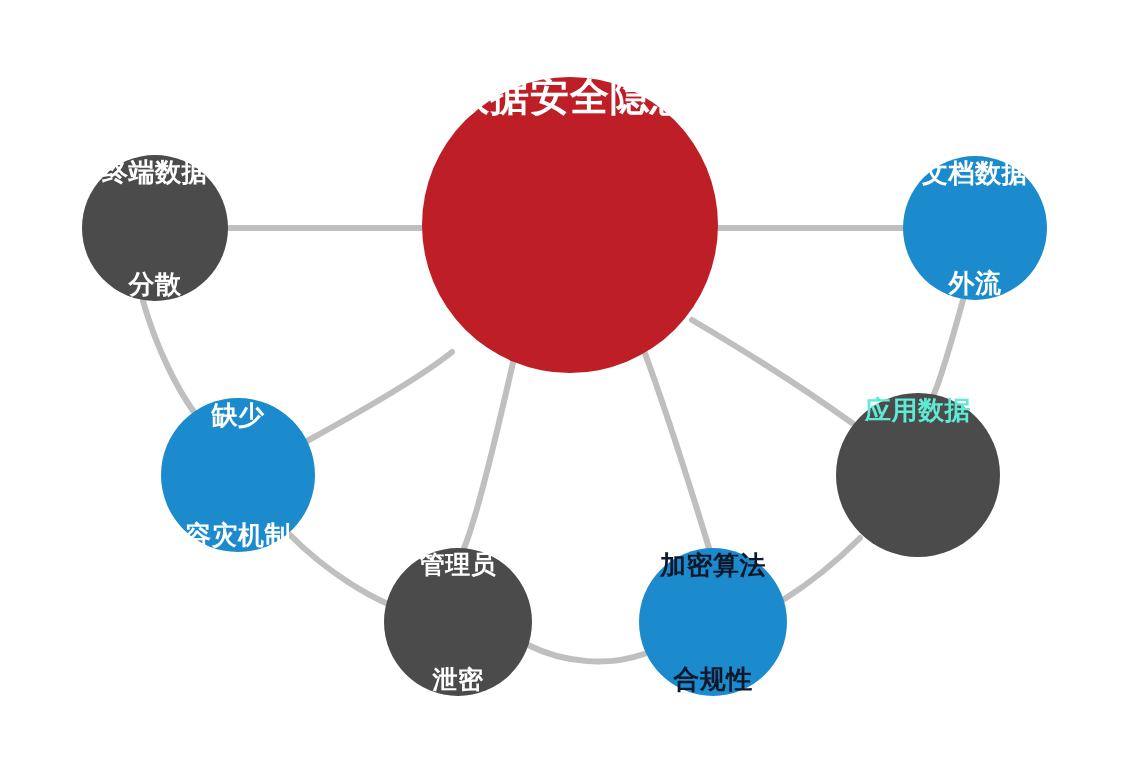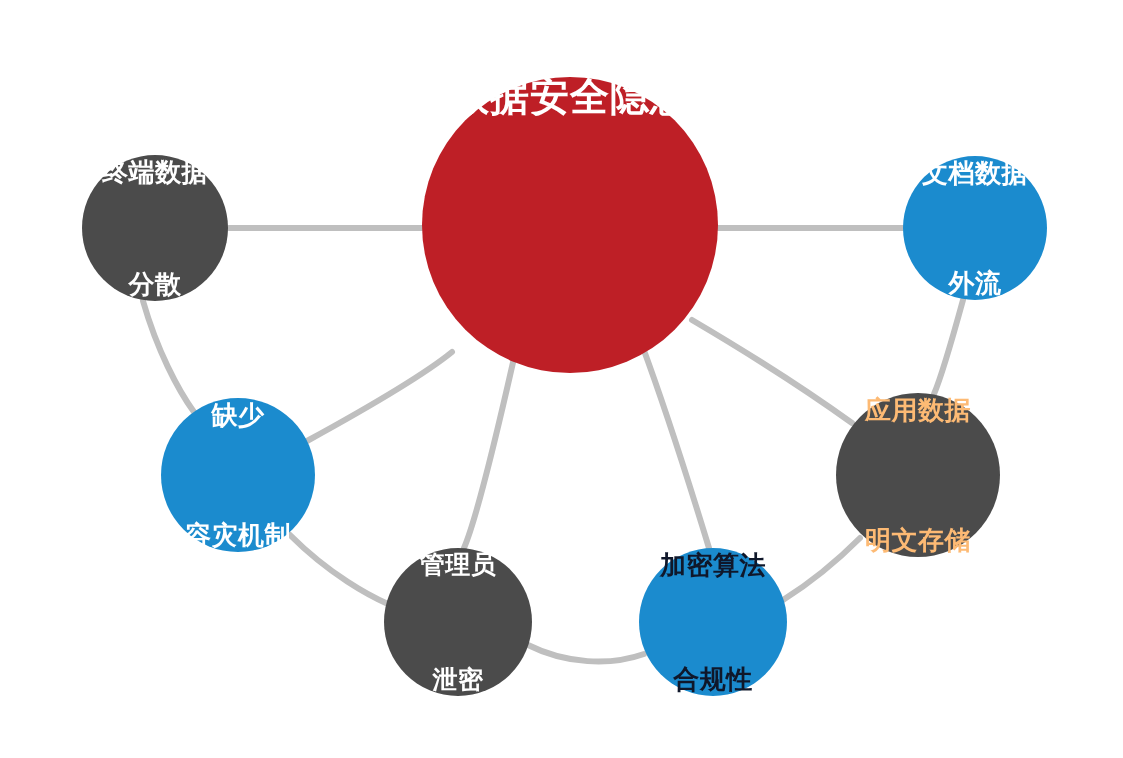--- a/index.html
+++ b/index.html
@@ -159,18 +159,17 @@
   <div class="node satellite wide" style="left: 161px; top: 398px; width: 154px; height: 154px; background: rgb(27, 139, 206); color: rgb(255, 255, 255);">
     <span class="line">缺少</span>
     <span class="line">容灾机制</span>
   </div>
 
   <div class="node satellite wide" style="left: 639px; top: 548px; width: 148px; height: 148px; background: rgb(27, 139, 206); color: #0f172a;">
     <span class="line">加密算法</span>
     <span class="line">合规性</span>
   </div>
 
-  <div class="node satellite wide" style="left: 836px; top: 393px; width: 164px; height: 164px; background: rgb(75, 75, 75); color: #fdba74;">
+  <div class="node satellite wide" style="left: 836px; top: 393px; width: 164px; height: 164px; background: rgb(75, 75, 75); color: #5eead4;">
     <span class="line">应用数据</span>
-    <span class="line">明文存储</span>
   </div>
 
 </div>
 
 </body></html>

